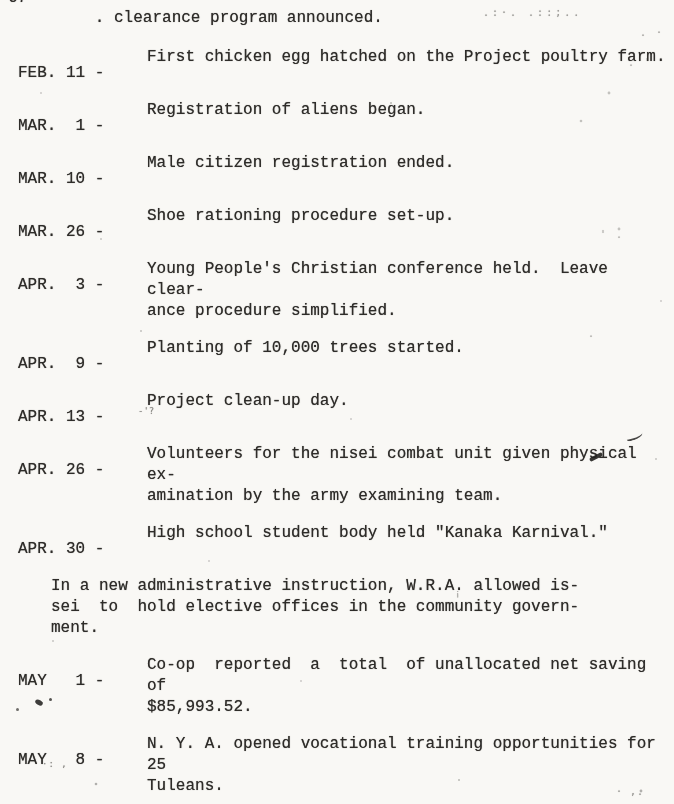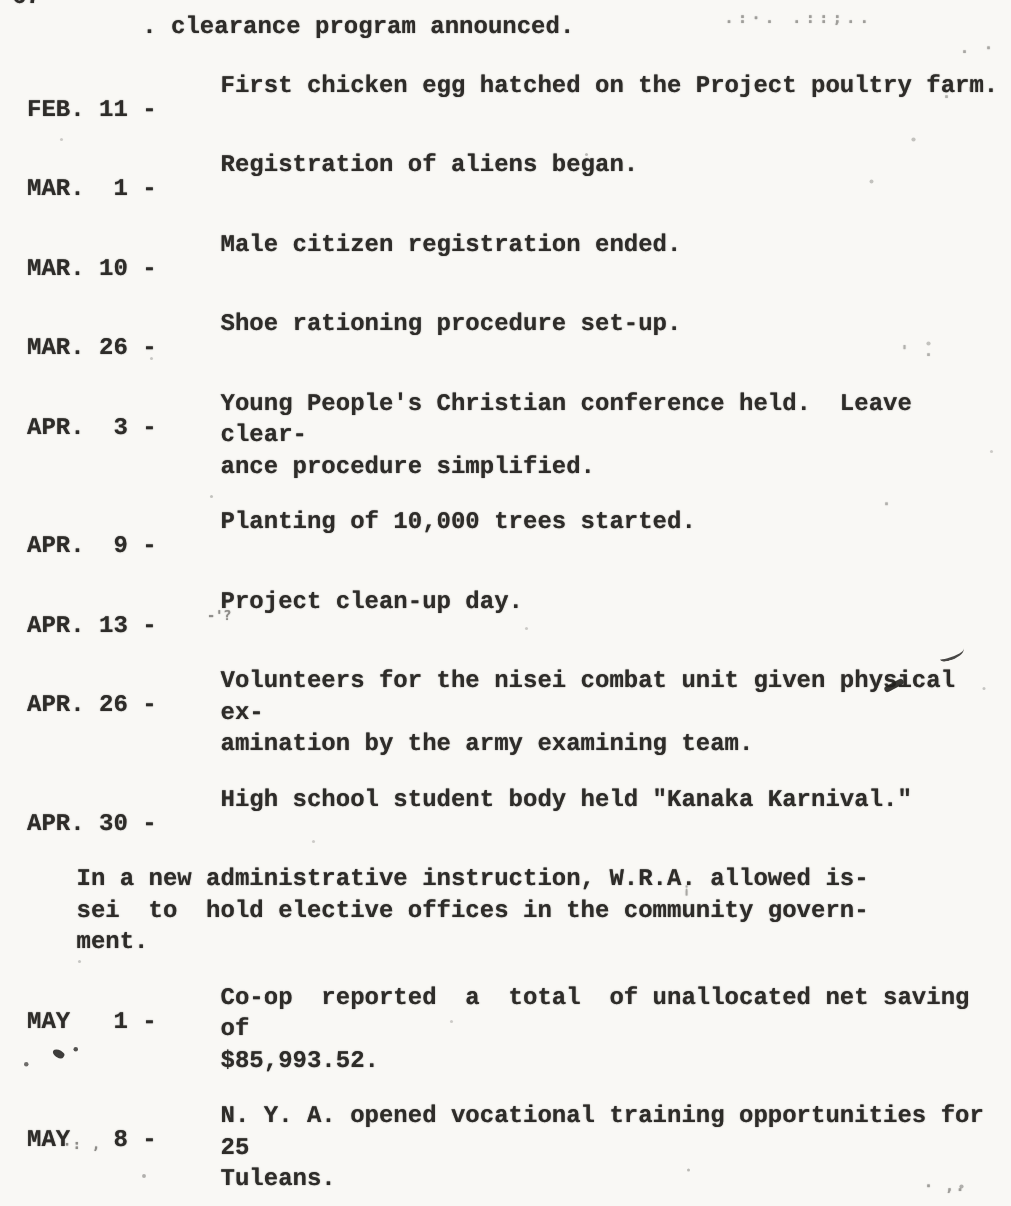--- a/index.html
+++ b/index.html
@@ -15,21 +15,20 @@
     position: absolute;
     inset: 0;
     padding: 8px 0 14px 18px;
     box-sizing: border-box;
     font-family: "Liberation Mono", "DejaVu Sans Mono", monospace;
     font-size: 16px;
     line-height: 21px;
     color: #2e2c29;
     text-shadow: 0 0 0.8px rgba(46,44,41,0.75);
     filter: blur(0.25px);
-    font-weight: bold;
   }
   .pagenum {
     position: absolute;
     top: -12px;
     left: 8px;
     white-space: pre;
   }
   .continuation {
     margin-left: 8ch;
     margin-bottom: 18px;

